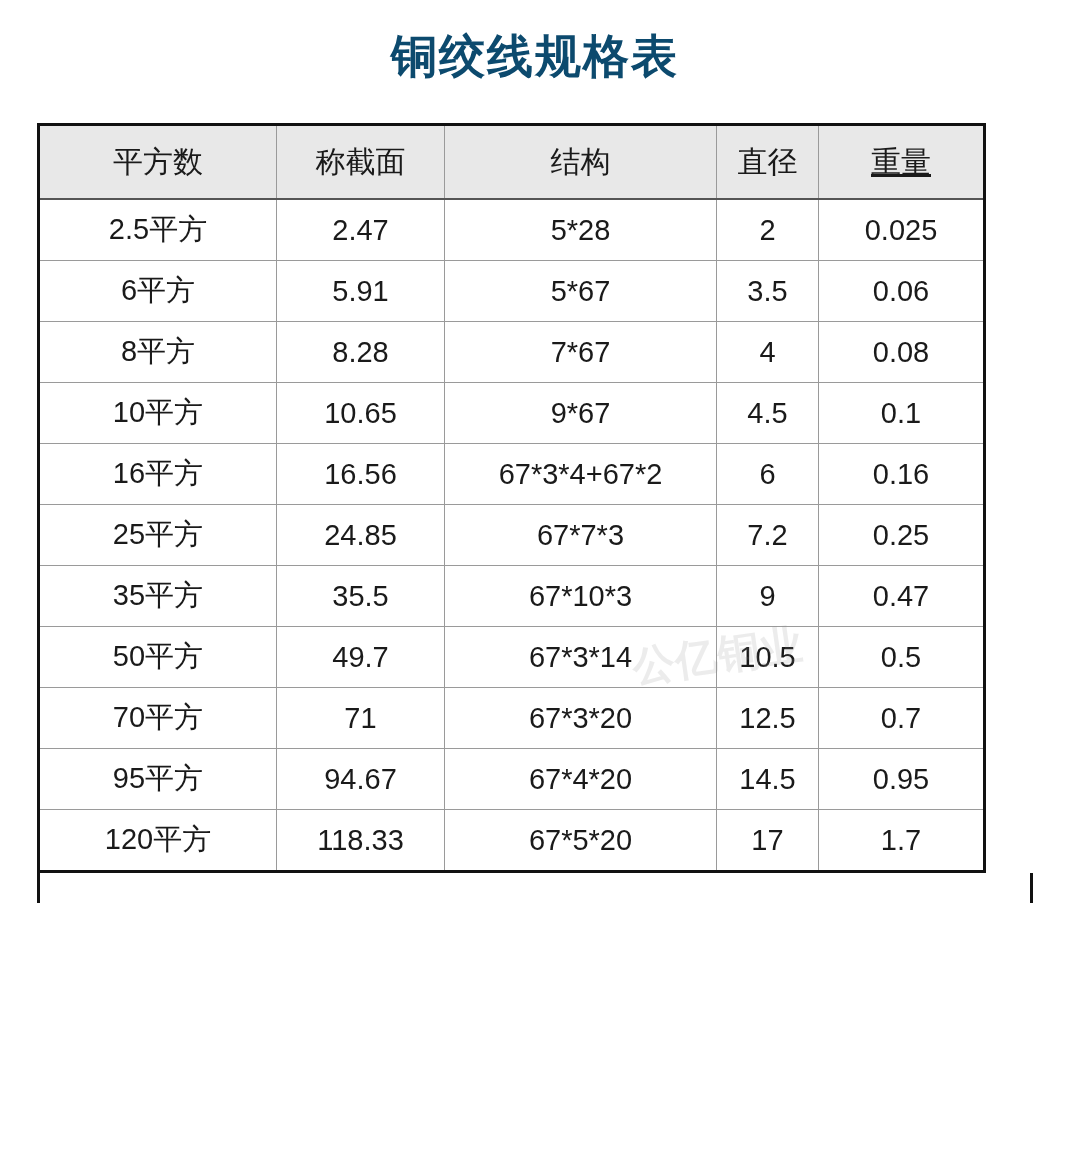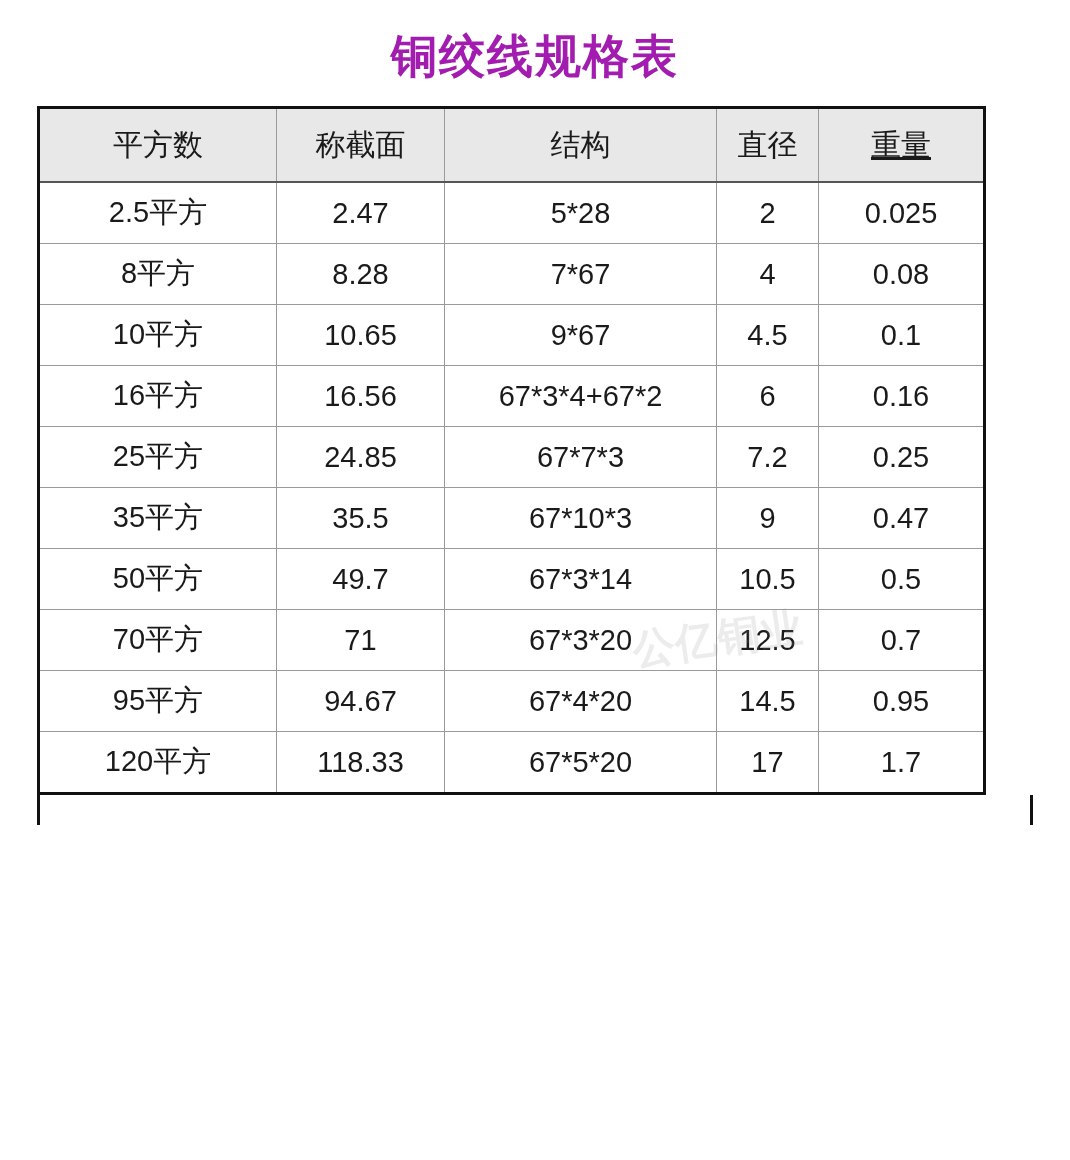--- a/index.html
+++ b/index.html
@@ -21,24 +21,24 @@
     position: relative;
     box-sizing: border-box;
   }
   .title {
     text-align: center;
     font-size: 46px;
     font-weight: bold;
     letter-spacing: 2px;
     padding-top: 26px;
     padding-bottom: 18px;
-    color: #a21caf;
+    color: #0c4a6e;
   }
   .table-wrap {
-    margin: 0 auto;
+    margin: 17px auto;
     width: 996px;
     position: relative;
   }
   table.spec {
     border-collapse: collapse;
     width: 948px;
     table-layout: fixed;
     background: #ffffff;
     border: 3px solid #111111;
   }
@@ -118,20 +118,27 @@
       </thead>
       <tbody>
         <tr>
           <td>2.5平方</td>
           <td>2.47</td>
           <td>5*28</td>
           <td>2</td>
           <td>0.025</td>
         </tr>
         <tr>
+          <td>6平方</td>
+          <td>5.91</td>
+          <td>5*67</td>
+          <td>3.5</td>
+          <td>0.06</td>
+        </tr>
+        <tr>
           <td>8平方</td>
           <td>8.28</td>
           <td>7*67</td>
           <td>4</td>
           <td>0.08</td>
         </tr>
         <tr>
           <td>10平方</td>
           <td>10.65</td>
           <td>9*67</td>

